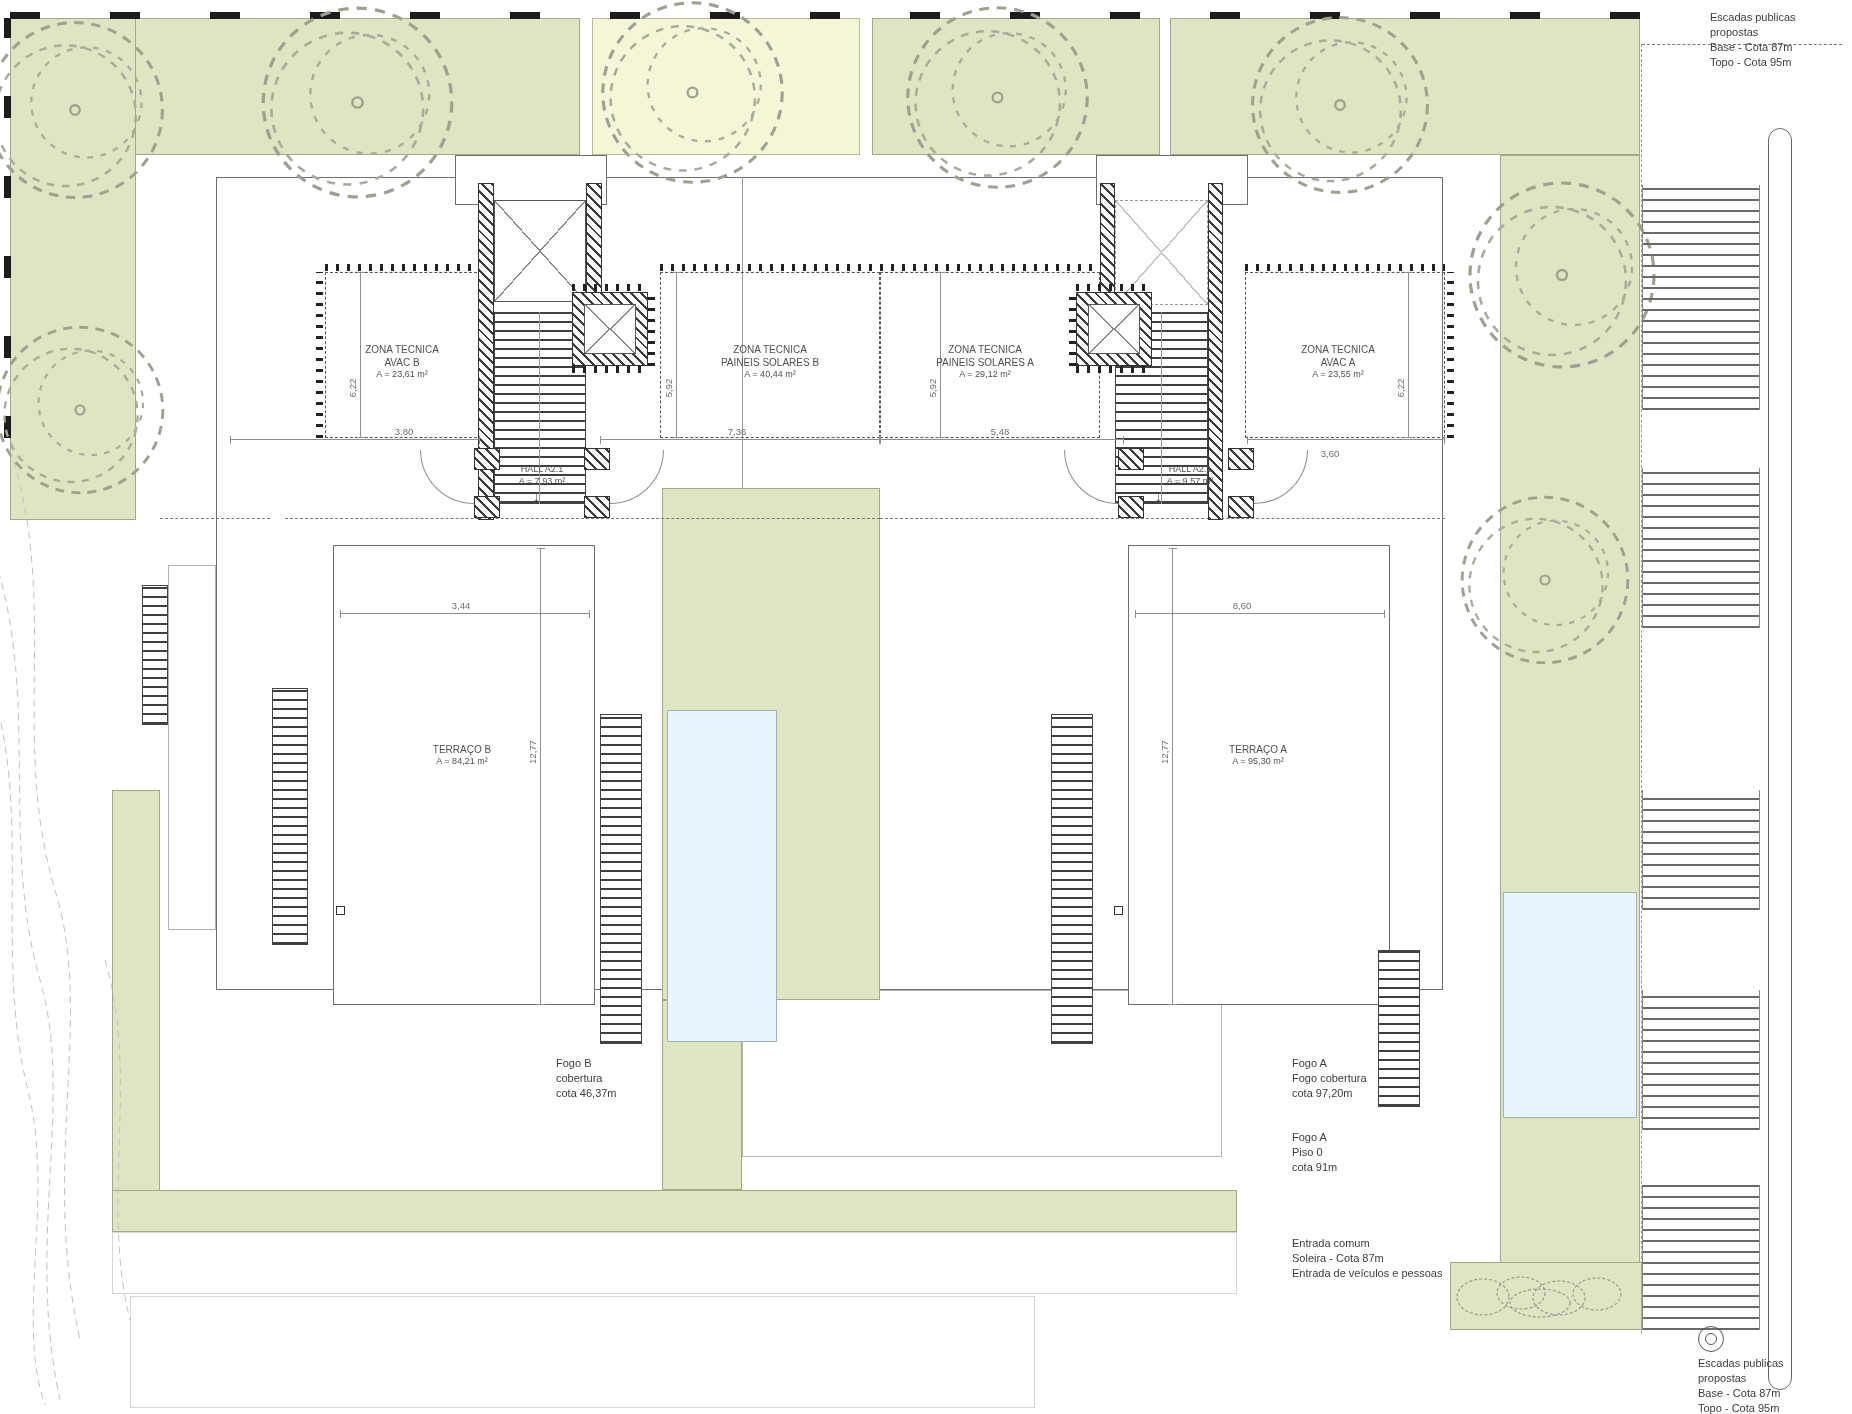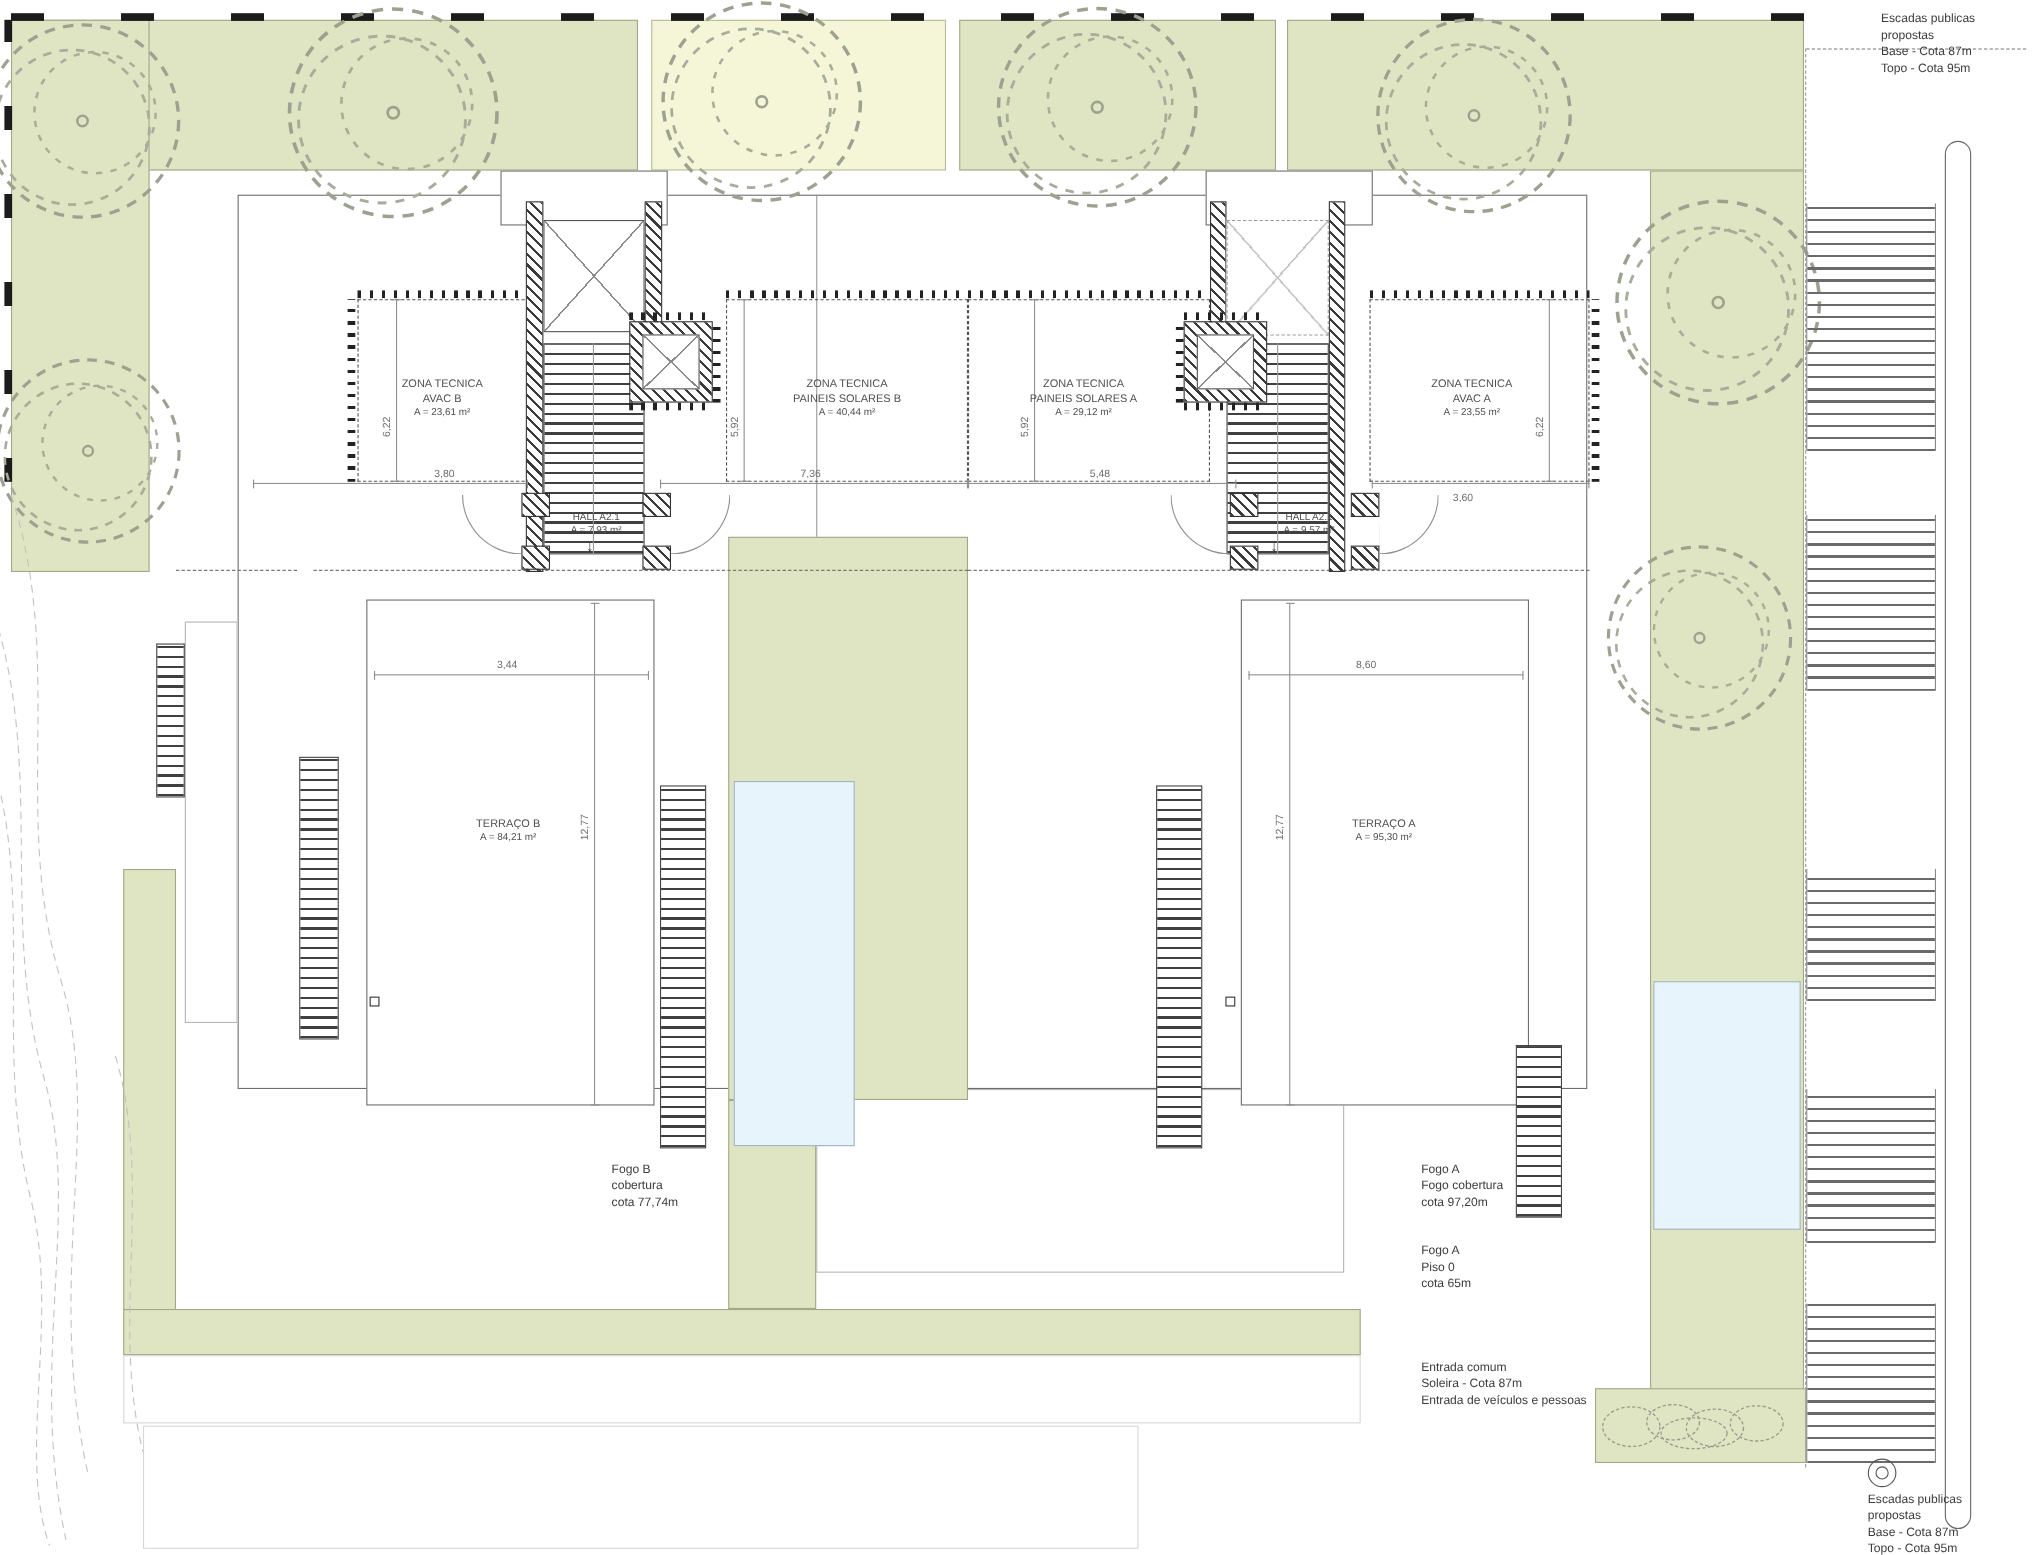--- a/index.html
+++ b/index.html
@@ -257,31 +257,31 @@
     <div class="sm">A = 84,21 m²</div>
   </div>
   <div class="lbl" style="left:1258px;top:755px">
     <div>TERRAÇO A</div>
     <div class="sm">A = 95,30 m²</div>
   </div>
 
   <div class="note" style="left:556px;top:1056px">
     <div>Fogo B</div>
     <div>cobertura</div>
-    <div>cota 77,74m</div>
+    <div>cota 46,37m</div>
   </div>
   <div class="note" style="left:1292px;top:1056px">
     <div>Fogo A</div>
     <div>Fogo cobertura</div>
     <div>cota 97,20m</div>
   </div>
   <div class="note" style="left:1292px;top:1130px">
     <div>Fogo A</div>
     <div>Piso 0</div>
-    <div>cota 65m</div>
+    <div>cota 91m</div>
   </div>
   <div class="note" style="left:1292px;top:1236px">
     <div>Entrada comum</div>
     <div>Soleira - Cota 87m</div>
     <div>Entrada de veículos e pessoas</div>
   </div>
 
   <div class="sband" style="left:1642px;top:185px;width:118px;height:225px"></div>
   <div class="sband" style="left:1642px;top:468px;width:118px;height:160px"></div>
   <div class="sband" style="left:1642px;top:790px;width:118px;height:120px"></div>

